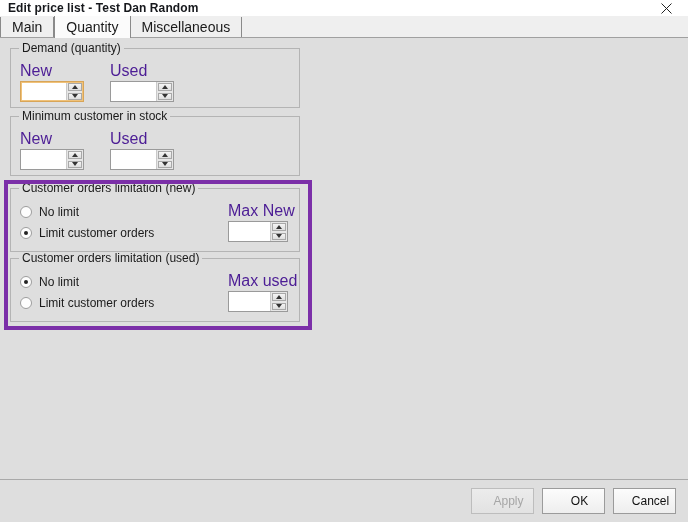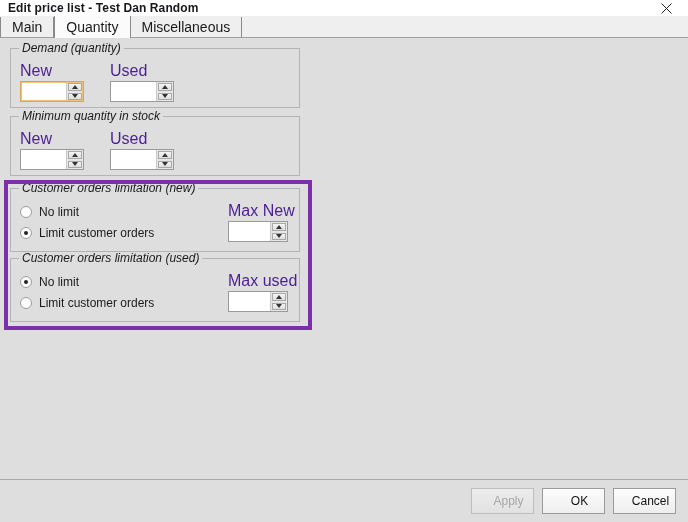--- a/index.html
+++ b/index.html
@@ -96,21 +96,20 @@
   .groupbox > .gb-title {
     position: absolute;
     top: -7px;
     left: 8px;
     background: #dedede;
     padding: 0 3px;
     font-size: 12px;
     color: #1a1a1a;
     white-space: nowrap;
     line-height: 12px;
-    font-style: italic;
   }
 
   
   #gb-demand { left: 10px; top: 6px; width: 290px; height: 60px; }
   
   #gb-minimum { left: 10px; top: 74px; width: 290px; height: 60px; }
   
   #gb-cust-new { left: 10px; top: 146px; width: 290px; height: 64px; }
   
   #gb-cust-used { left: 10px; top: 216px; width: 290px; height: 64px; padding-left: 40px; }
@@ -327,21 +326,21 @@
       <div class="sp-btn">
           <span class="arrow-up"></span>
         </div>
       <div class="sp-btn">
           <span class="arrow-down"></span>
         </div>
     </div>
   </div>
 
   <div class="groupbox" id="gb-minimum">
-    <div class="gb-title">Minimum quantity in stock</div>
+    <div class="gb-title">Minimum customer in stock</div>
   </div>
   <div class="field-label" style="left:20px; top:90px;">New</div>
   <div class="spinner" style="left:20px; top:107px; width:64px;">
     <div class="sp-value">2</div>
     <div class="sp-buttons">
       <div class="sp-btn">
           <span class="arrow-up"></span>
         </div>
       <div class="sp-btn">
           <span class="arrow-down"></span>

